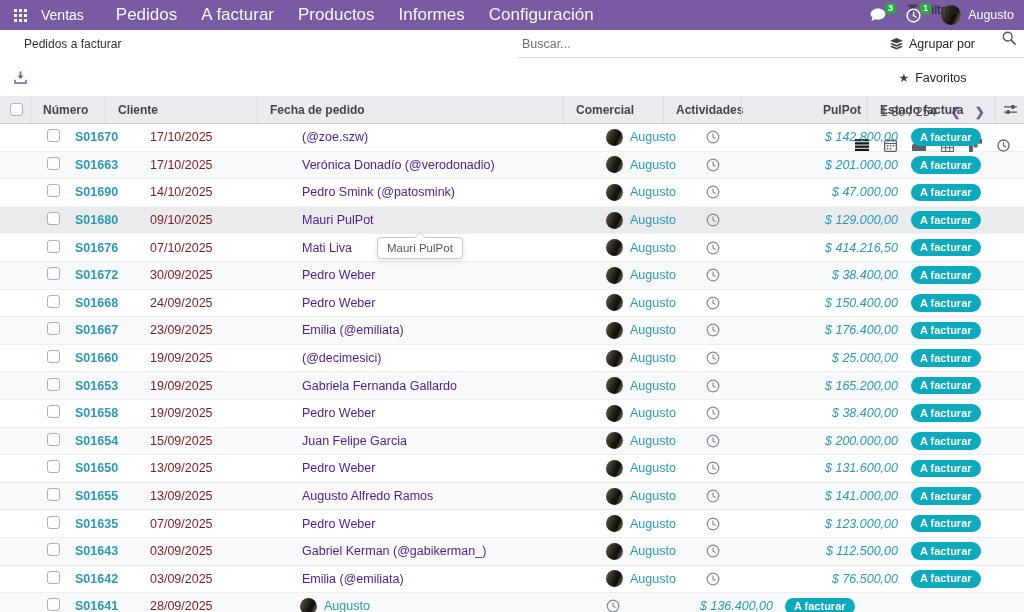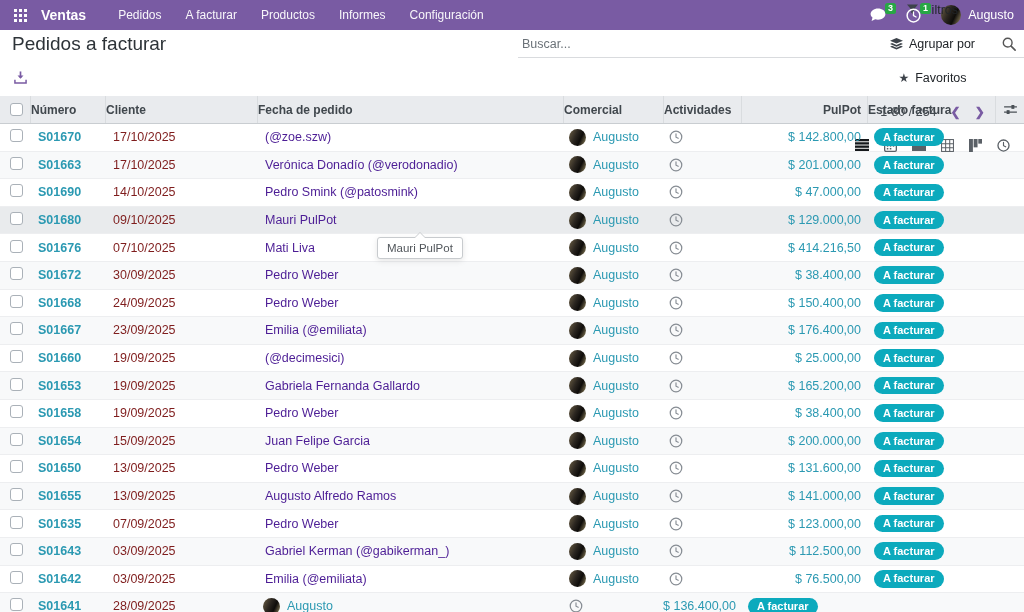--- a/index.html
+++ b/index.html
@@ -1,65 +1,65 @@
 <!DOCTYPE html>
 <html><head>
 <meta charset="utf-8">
 <style>
   html,body{margin:0;padding:0;width:1024px;height:612px;overflow:hidden;background:#fff;
     font-family:"Liberation Sans",sans-serif;-webkit-font-smoothing:antialiased;position:relative;}
   
   .navbar{height:30px;background:#795ba3;display:flex;align-items:center;color:#fff;padding:0 10px;box-sizing:border-box;}
   .apps-grid{display:inline-flex;margin:0 6px 0 4px;}
-  .brand{font-size:14px;font-weight:700;margin:0 20px 0 8px;}
-  .menu-item{font-size:12px;padding:0 12px;color:rgba(255,255,255,.95);cursor:pointer;}
+  .brand{font-size:14px;font-weight:400;margin:0 20px 0 8px;}
+  .menu-item{font-size:17px;padding:0 12px;color:rgba(255,255,255,.95);cursor:pointer;}
   .nav-right{margin-left:auto;display:flex;align-items:center;gap:20px;}
   .icon-wrap{position:relative;display:inline-flex;cursor:pointer;}
   .count-badge{position:absolute;top:-5px;right:-10px;background:#28a745;color:#fff;font-size:9px;
     font-weight:700;line-height:11px;height:11px;padding:0 3px;border-radius:2.5px;}
   .nav-user{display:flex;align-items:center;gap:7px;font-size:12.5px;}
   .avatar{width:20px;height:20px;border-radius:50%;display:inline-block;
     background:linear-gradient(115deg,#6d6046 0%,#2b2620 40%,#0e0c0a 65%,#a09268 100%);}
   
   .crumb-row{height:28px;display:flex;align-items:center;}
-  .page-title{font-size:19px;color:#2d3338;padding-left:12px;}
-  .searchbar{margin-left:auto;width:506px;height:27px;border-bottom:1px solid #d9dbde;display:flex;align-items:center;box-sizing:border-box;padding:0 8px 0 2px;}
+  .page-title{font-size:12px;color:#2d3338;padding-left:24px;}
+  .searchbar{margin-left:auto;width:506px;height:27px;border-bottom:1px solid #d9dbde;display:flex;box-sizing:border-box;padding:0 8px 0 2px;}
   .searchbar input{border:none;outline:none;flex:1;font-size:12.5px;color:#333;font-family:"Liberation Sans",sans-serif;background:transparent;}
   .searchbar input::placeholder{color:#6b7278;}
   
   .control-row{height:38px;display:flex;align-items:center;padding:0 14px;box-sizing:border-box;}
   .export-btn{display:inline-flex;cursor:pointer;}
   .ctrl-right{margin-left:auto;display:flex;align-items:center;gap:20px;flex-direction:column;}
   .facet-btn{display:flex;align-items:center;gap:6px;font-size:12.5px;color:#212529;cursor:pointer;}
   .star{color:#3d434a;font-size:12px;line-height:1;}
   .pager{display:flex;align-items:center;gap:14px;}
   .pager-text{font-size:12.5px;color:#454b51;}
   .pg-arrow{color:#795ba3;font-weight:700;font-size:12px;cursor:pointer;}
   .views{display:flex;align-items:center;gap:15px;}
   .view-btn{display:inline-flex;cursor:pointer;}
   
   :root{--cols:30px 75px 152px 306px 100px 78px 126px 128px 1fr;}
   .thead{display:grid;grid-template-columns:var(--cols);height:27px;background:#e9ebee;
     border-bottom:1px solid #c9cdd1;align-items:center;font-size:12px;font-weight:700;color:#40474d;}
-  .th{padding-left:0;border-left:1px solid #d9dcdf;height:100%;display:flex;align-items:center;box-sizing:border-box;white-space:nowrap;}
+  .th{padding-left:12px;border-left:1px solid #d9dcdf;height:100%;display:flex;align-items:center;box-sizing:border-box;white-space:nowrap;}
   .th.first{border-left:none;padding-left:0;}
   .th.right{justify-content:flex-end;padding-right:6px;}
   .cb{width:13px;height:13px;border:1px solid #aab1b8;border-radius:3px;background:#fff;margin-left:10px;display:inline-block;box-sizing:border-box;}
-  .tr{display:grid;grid-template-columns:var(--cols);height:26.6px;align-items:center;border-top:1px solid #edeef0;font-size:12.5px;cursor:pointer;}
+  .tr{display:grid;grid-template-columns:var(--cols);height:26.6px;align-items:center;border-top:1px solid #edeef0;font-size:12.5px;cursor:pointer;padding-left:37px;}
   .tr:first-child{border-top:none;}
   .tr.alt{background:#f8f9fa;}
   .tr.hovered{background:#e9ebed;}
   .td{white-space:nowrap;overflow:hidden;}
   .c-num{color:#2b99b2;font-weight:600;padding-left:8px;}
   .c-date{color:#7f1d1d;padding-left:8px;}
   .c-client{color:#4c1d95;padding-left:8px;}
   .c-sales{display:flex;align-items:center;gap:7px;padding-left:6px;color:#2b99b2;}
   .c-sales .avatar{width:17px;height:17px;flex:0 0 auto;}
   .c-act{padding-left:6px;display:flex;align-items:center;}
-  .c-total{text-align:right;padding-right:6px;color:#2b99b2;font-weight:500;}
+  .c-total{text-align:right;padding-right:6px;color:#2b99b2;font-weight:500;font-style:italic;}
   .c-status{padding-left:7px;}
   .badge{background:#0caabd;color:#fff;font-size:11px;font-weight:700;padding:2.5px 9px;border-radius:11px;display:inline-block;line-height:1.15;}
   
   .tooltip{position:absolute;left:377px;top:237px;background:#fff;border:1px solid #c8cbce;border-radius:3px;
     padding:4px 9px;font-size:11.5px;color:#51565b;box-shadow:0 2px 6px rgba(0,0,0,.10);z-index:5;white-space:nowrap;}
   .tooltip:before{content:"";position:absolute;top:-6px;left:50%;margin-left:-6px;border:6px solid transparent;border-top:none;border-bottom:6px solid #c8cbce;}
   .tooltip:after{content:"";position:absolute;top:-5px;left:50%;margin-left:-5px;border:5px solid transparent;border-top:none;border-bottom:5px solid #fff;}
 </style>
 </head>
 <body>

